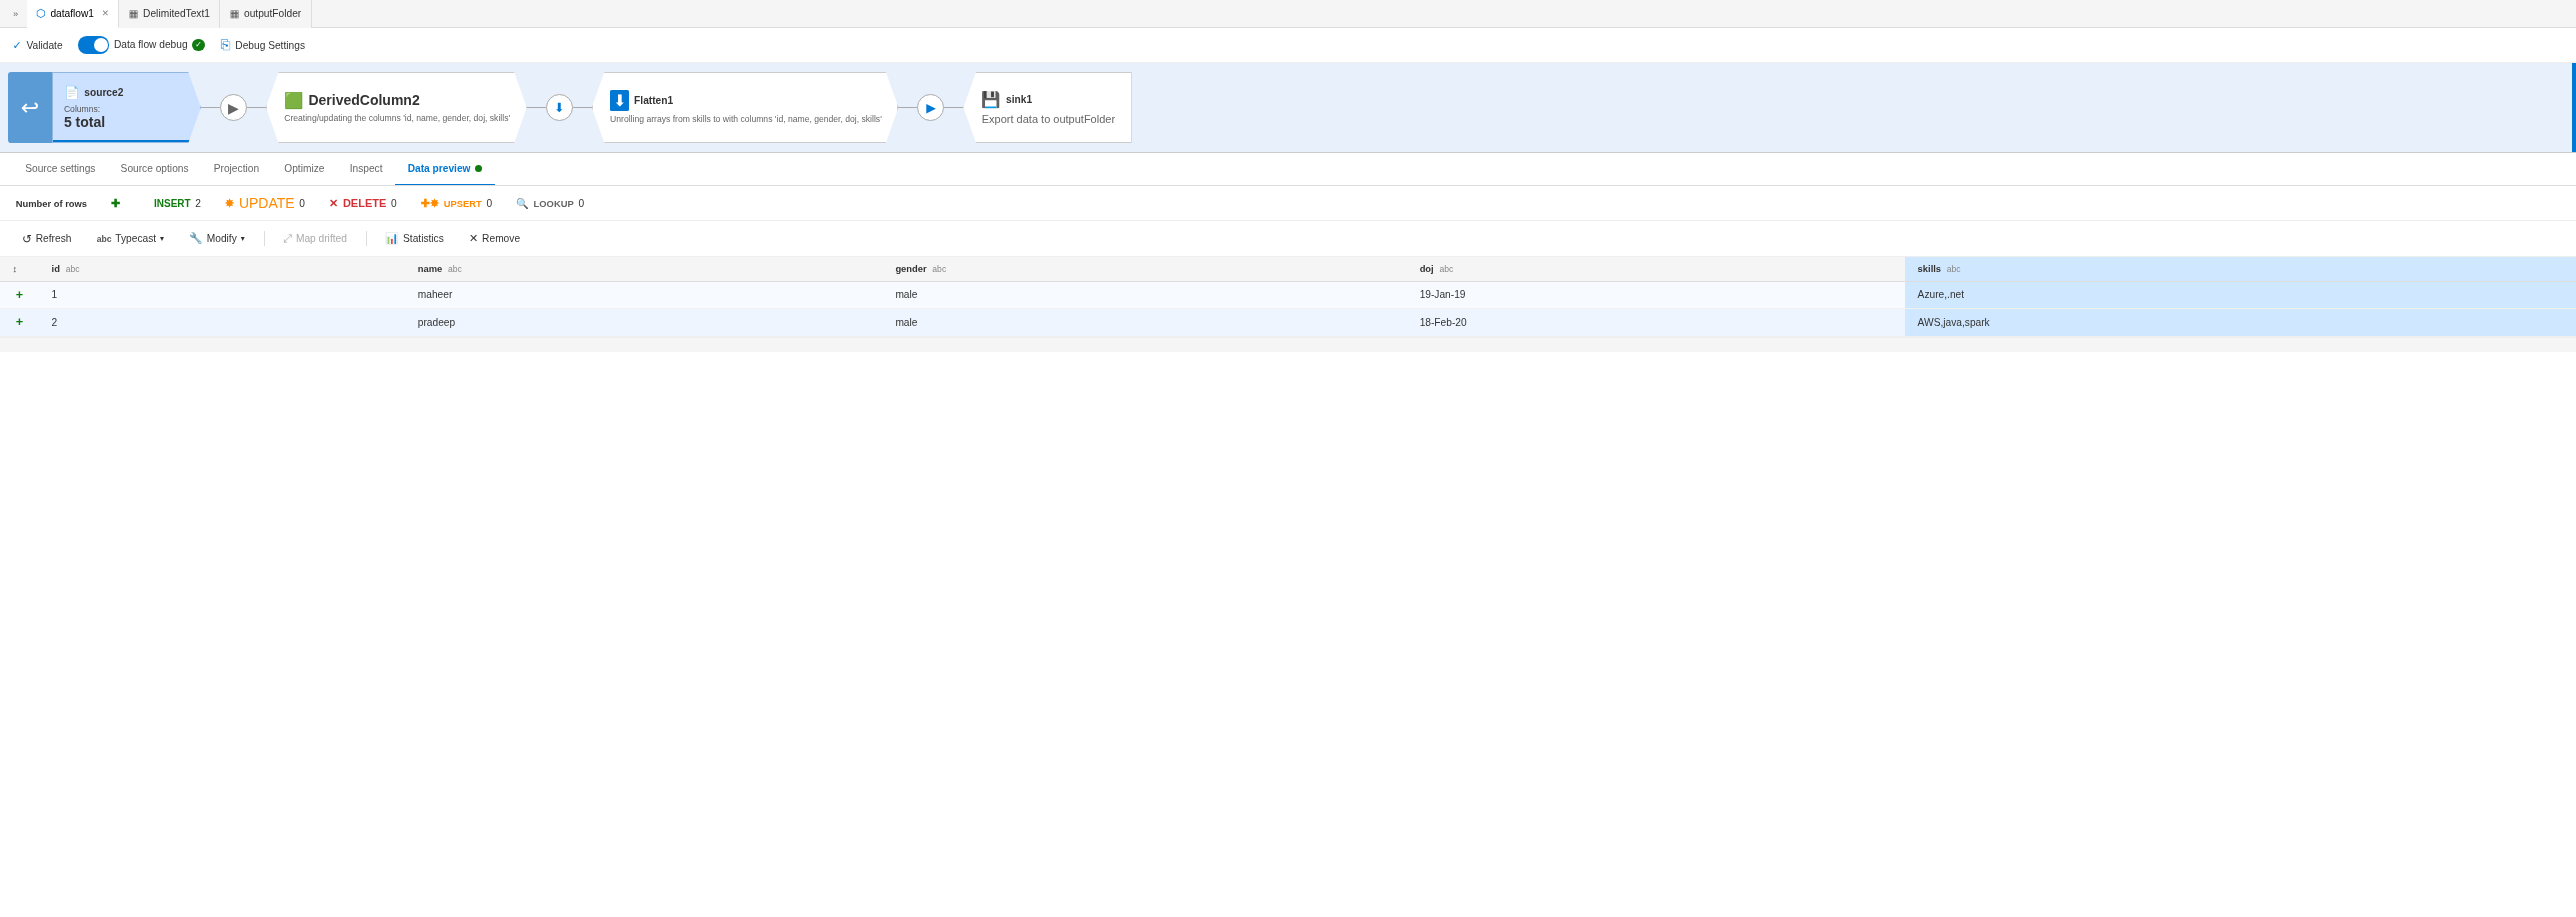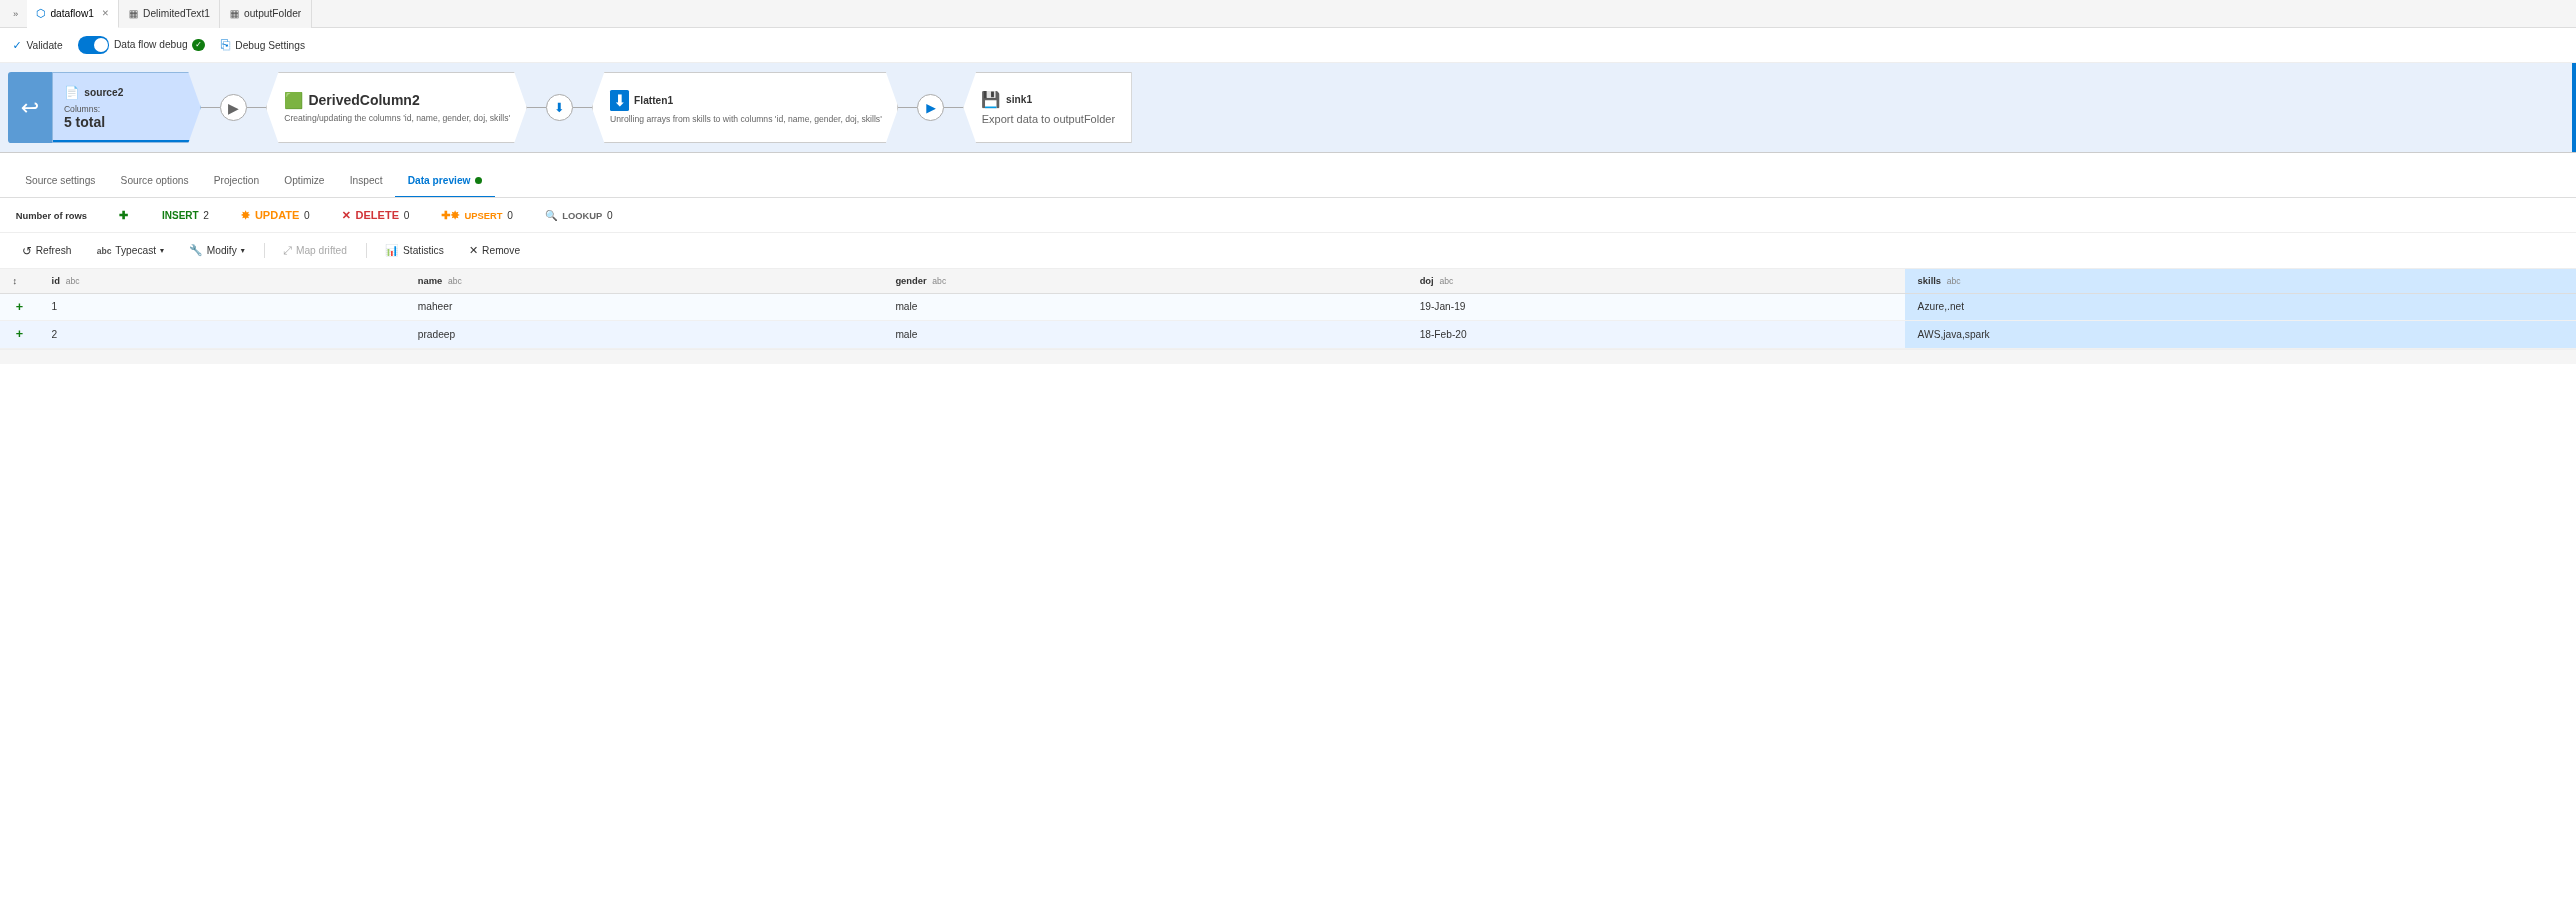--- a/index.html
+++ b/index.html
@@ -51,37 +51,37 @@
     
     .pipeline-canvas {
       background: #e8f0fb; height: 90px; display: flex; align-items: center;
       padding: 0 7.9px; gap: 0; overflow: hidden; border-bottom: 0.8px solid #ccc;
       position: relative;
     }
 
     
     .nav-tabs {
       display: flex; align-items: flex-end; padding: 0 12.6px;
-      border-bottom: 0.8px solid #ddd; height: 45px;
+      border-bottom: 0.8px solid #ddd; height: 33px;
     }
     .nav-tab {
       padding: 6.3px 12.6px; cursor: pointer; font-size: 10.2px; color: #666;
       border-bottom: 1.6px solid transparent; height: 33px; display: flex; align-items: center;
     }
     .nav-tab.active { color: #0078d4; border-bottom: 1.6px solid #0078d4; font-weight: 600; }
 
     
     .stats-bar {
-      display: flex; align-items: center; padding: 7.9px 15.7px; gap: 32px;
+      display: flex; align-items: center; padding: 7.9px 15.7px; gap: 24px;
       border-bottom: 0.8px solid #eee; font-size: 9.4px; height: 35px;
     }
     .stats-item { display: flex; align-items: center; gap: 4.7px; }
     .stats-label { color: #333; font-weight: 600; font-size: 9.4px; }
     .badge-insert { color: #107c10; font-weight: 700; font-size: 10px; padding-left: 29px; }
-    .badge-update { color: #ff8c00; font-weight: 700; font-size: 11px; }
+    .badge-update { color: #ff8c00; font-weight: 400; font-size: 14px; }
     .badge-delete { color: #d13438; font-weight: 700; font-size: 11px; }
     .badge-upsert { color: #ff8c00; font-weight: 700; font-size: 9.4px; }
     .badge-lookup { color: #666; font-weight: 700; font-size: 9.4px; }
     .stats-count { font-size: 10.2px; }
 
     
     .action-bar {
       display: flex; align-items: center; padding: 6.3px 15.7px; gap: 12.6px;
       border-bottom: 0.8px solid #eee; height: 36px;
     }

